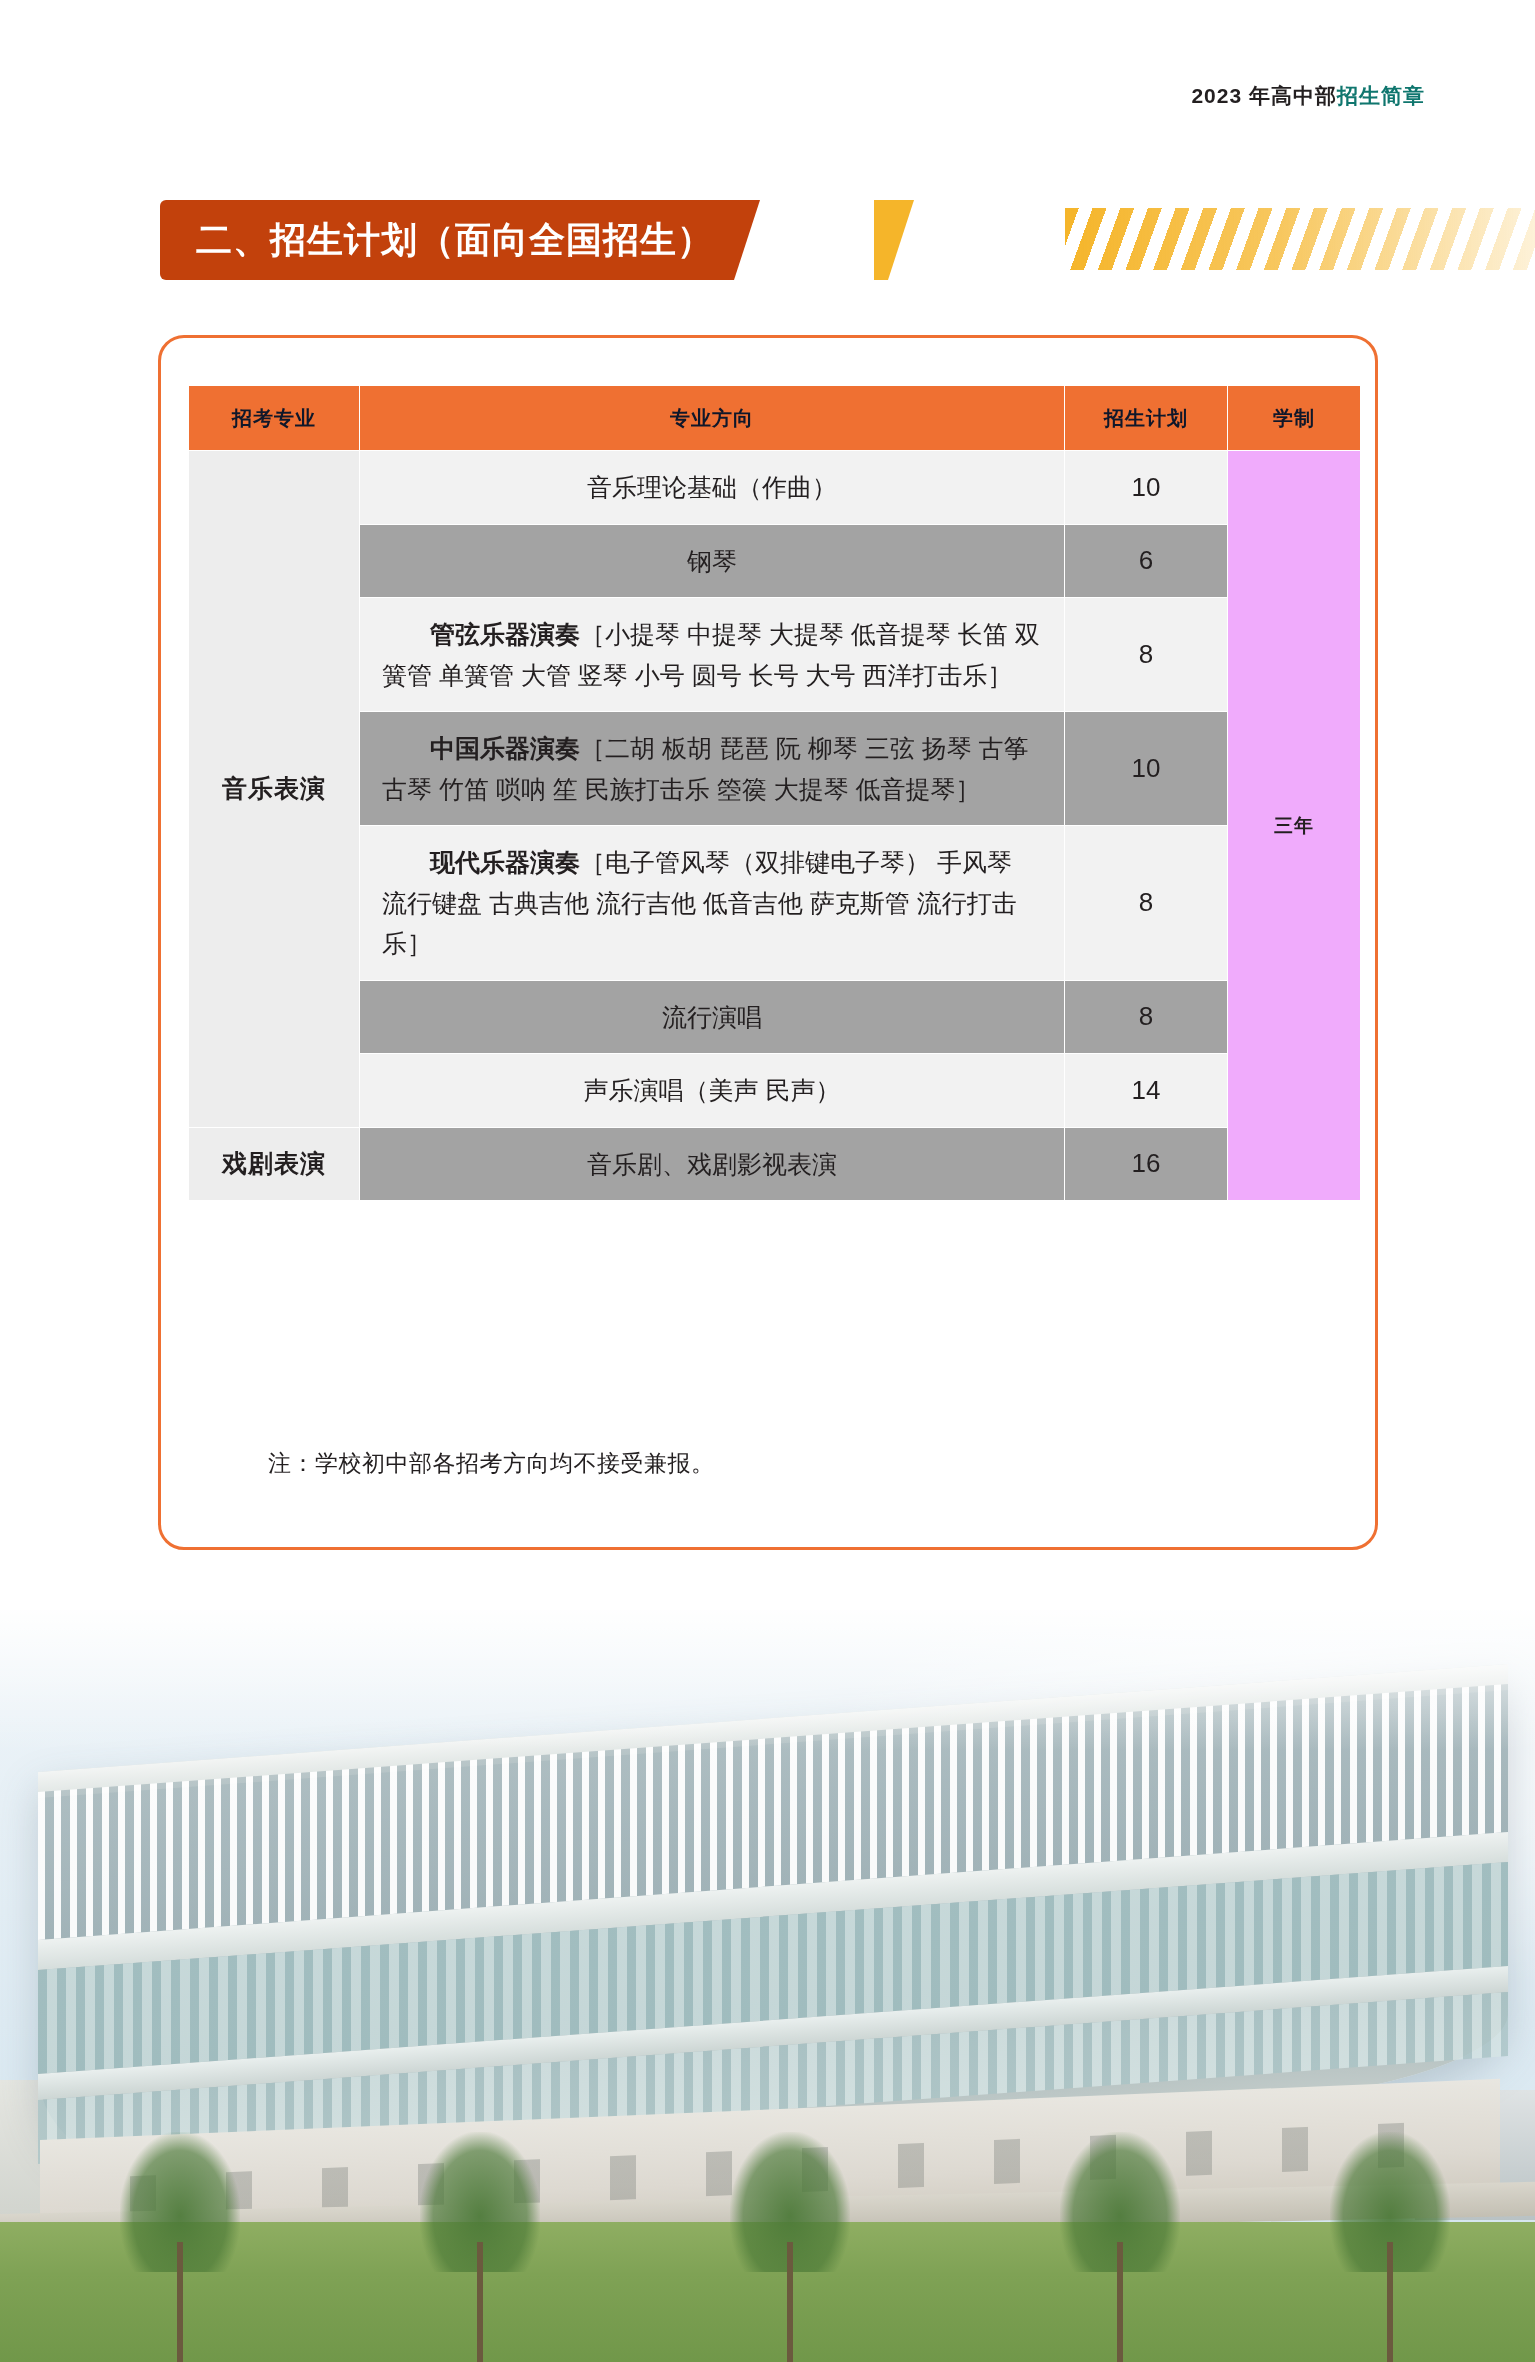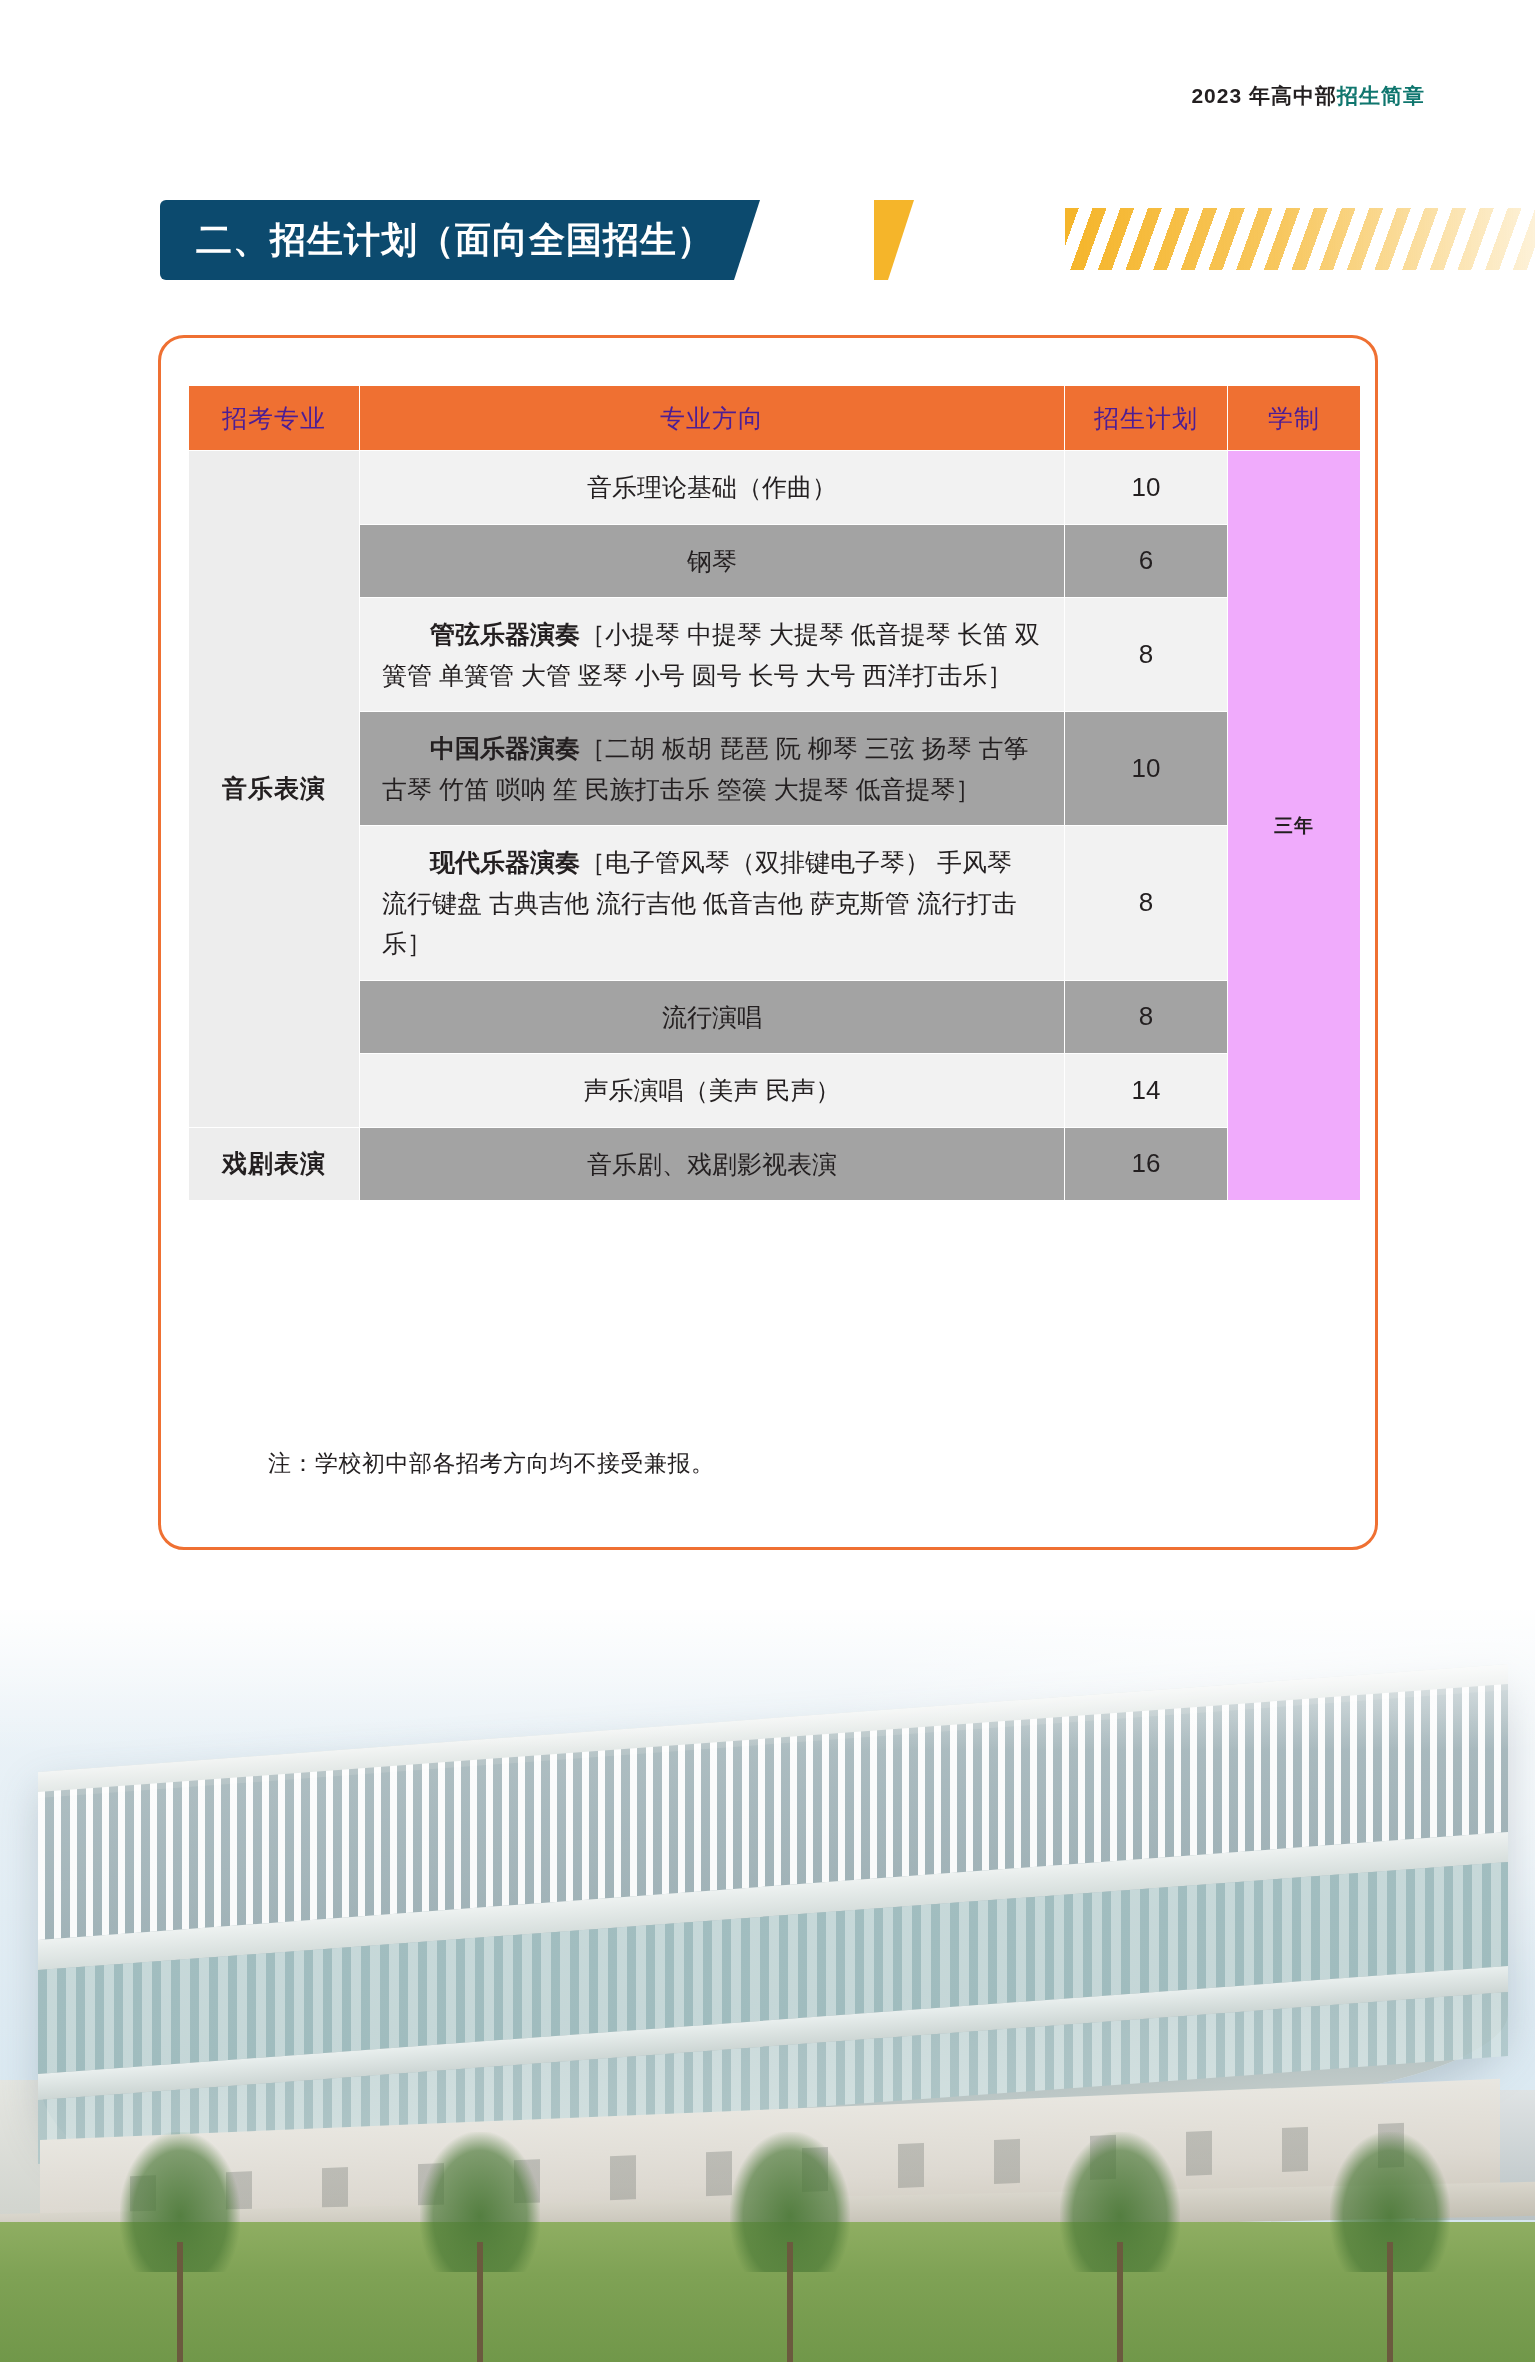--- a/index.html
+++ b/index.html
@@ -37,21 +37,21 @@
     left: 160px;
     width: 1230px;
     height: 80px;
   }
   .banner-tab {
     position: absolute;
     top: 0;
     left: 0;
     height: 80px;
     padding: 0 46px 0 36px;
-    background: #0c4a6e;
+    background: #c2410c;
     display: flex;
     align-items: center;
     color: #ffffff;
     font-size: 36px;
     font-weight: bold;
     letter-spacing: 1px;
     border-radius: 6px 0 0 6px;
     clip-path: polygon(0 0, 100% 0, calc(100% - 26px) 100%, 0 100%);
   }
   .banner-tab-shadow {
@@ -99,23 +99,23 @@
     table-layout: fixed;
   }
   table.plan th, table.plan td {
     border: 1px solid #ffffff;
     text-align: center;
     vertical-align: middle;
     color: #231f20;
   }
   table.plan thead th {
     background: #ef7032;
-    color: #4c1d95;
-    font-size: 25px;
-    font-weight: normal;
+    color: #0f172a;
+    font-size: 20px;
+    font-weight: bold;
     height: 62px;
     letter-spacing: 1px;
   }
   .col-major   { width: 168px; }
   .col-dir     { width: 702px; }
   .col-plan    { width: 160px; }
   .col-year    { width: 130px; }
 
   td.major {
     background: #ededed;

